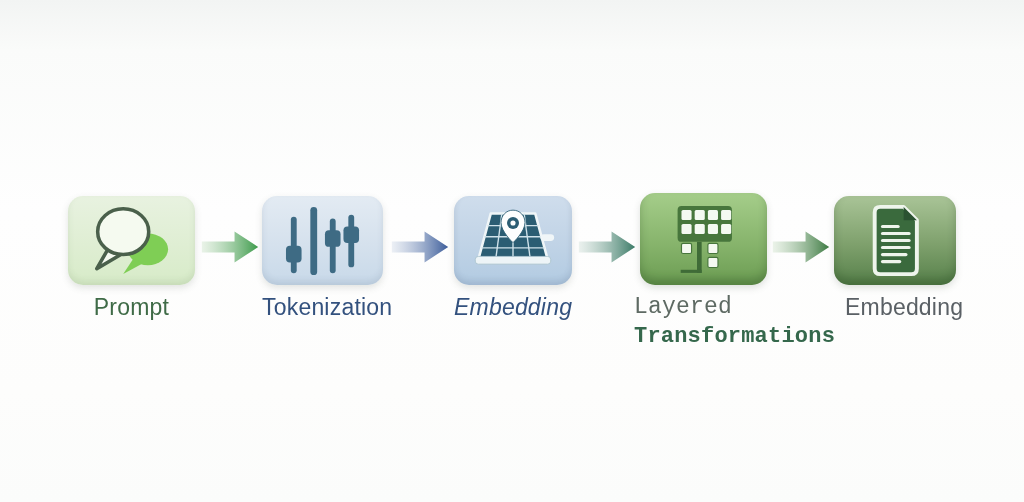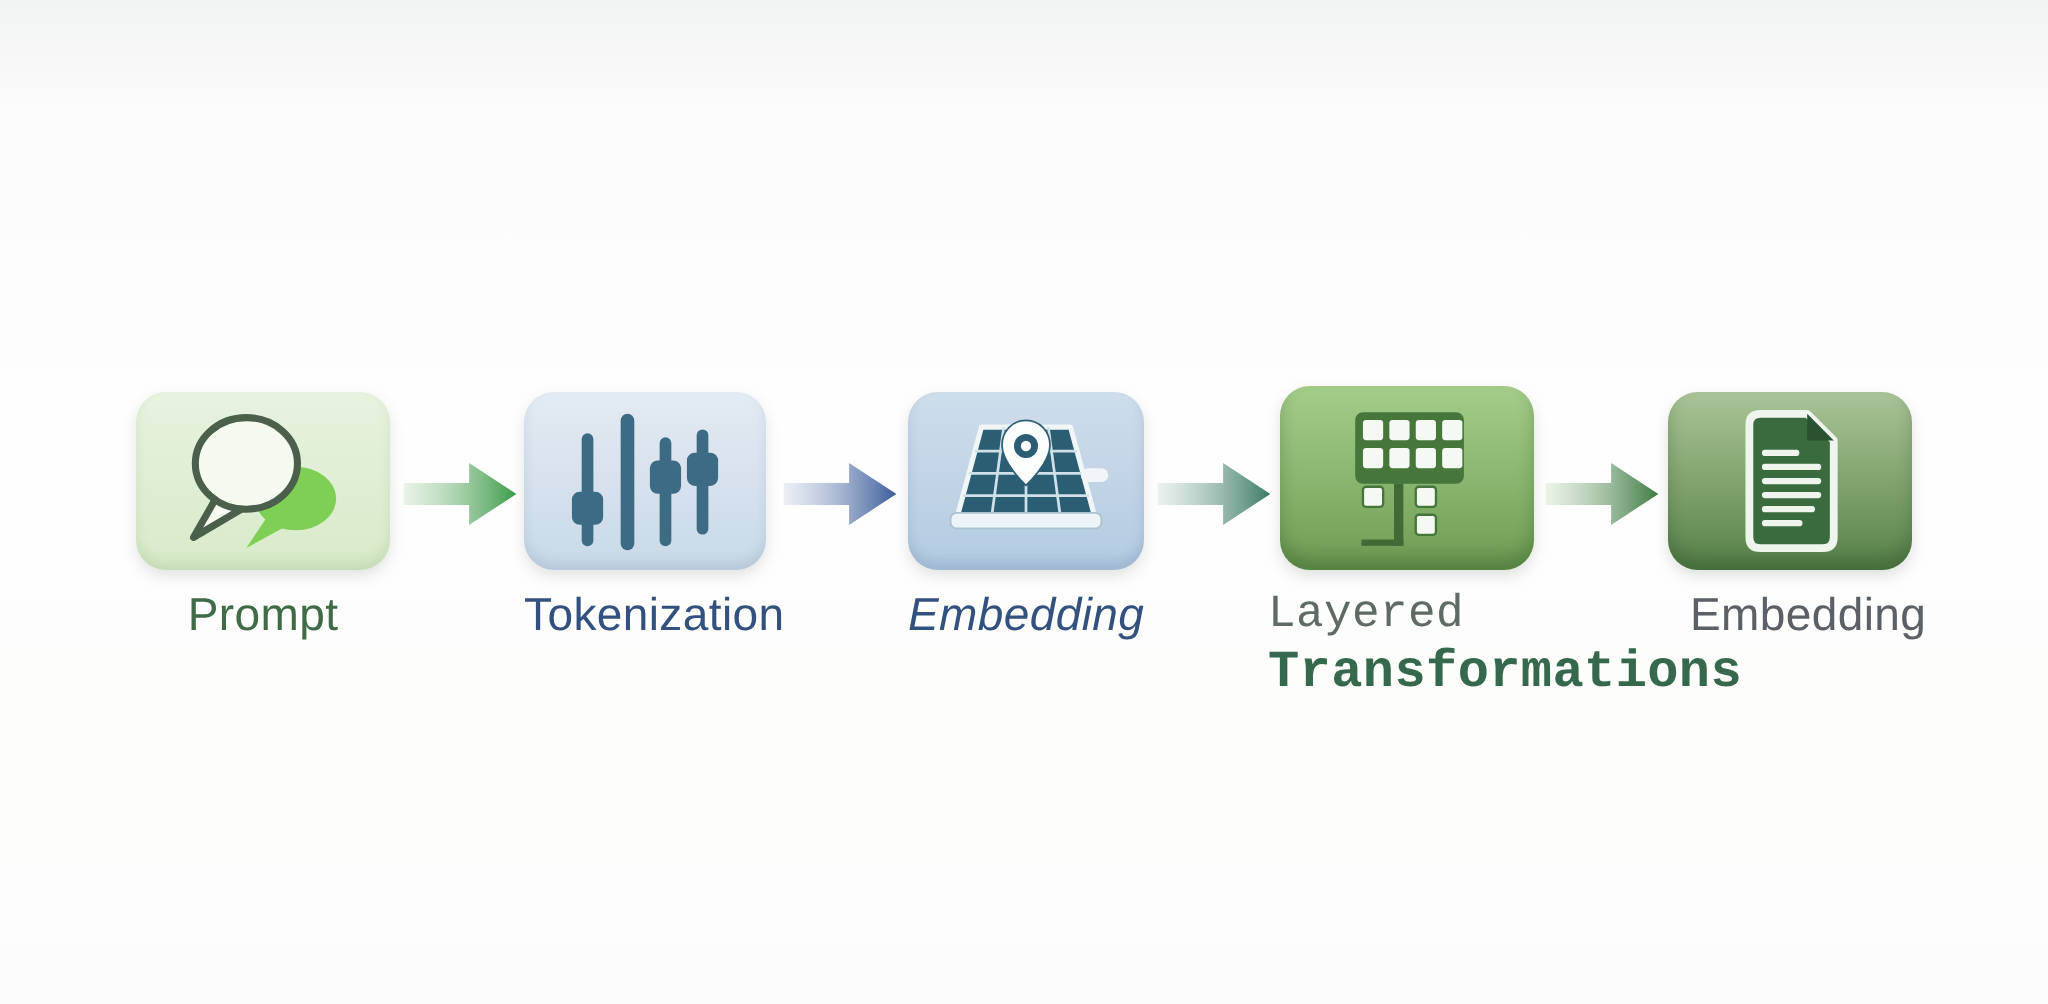--- a/index.html
+++ b/index.html
@@ -53,21 +53,21 @@
     letter-spacing: 0.2px;
     line-height: 29px;
     white-space: nowrap;
   }
   .label-centered { text-align: center; }
   .lbl-prompt       { left: 68px;  width: 127px; }
   .lbl-tokenization { left: 262px; width: 121px; }
   .lbl-embedding    { left: 454px; width: 118px; font-style: italic; }
   .lbl-layered      { left: 634px; font-family: Liberation Mono, monospace; }
   .lbl-output       { left: 845px; }
-  .line2-bold { font-weight: bold; font-size: 26px; }
+  .line2-bold { font-weight: bold; font-size: 22px; }
   .arrow {
     position: absolute;
     top: 227px;
     width: 64px;
     height: 40px;
   }
   .arr-1 { left: 198px; }
   .arr-2 { left: 388px; }
   .arr-3 { left: 576px; }
   .arr-4 { left: 770px; }

